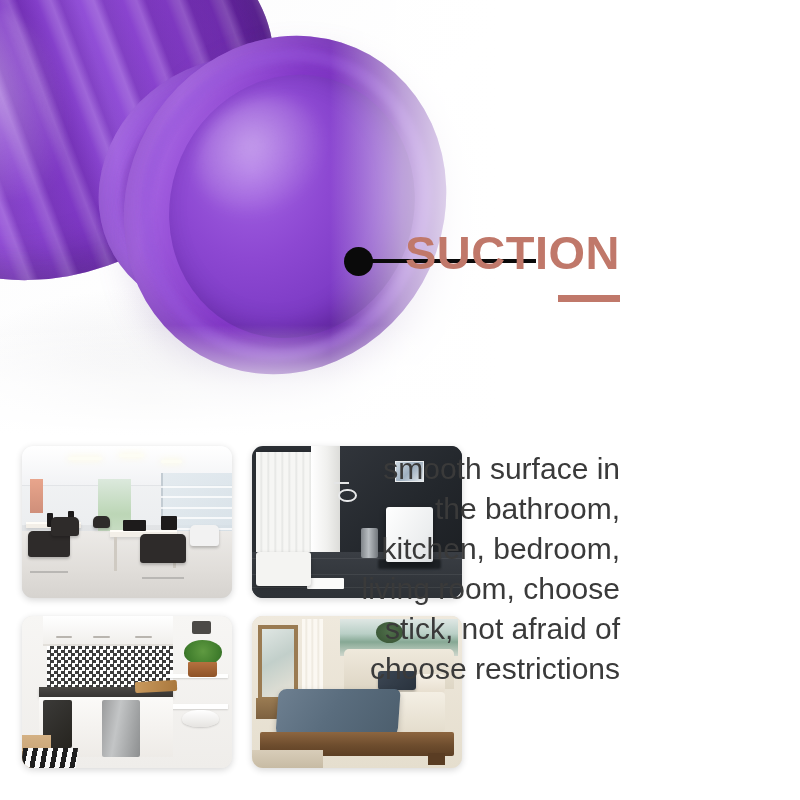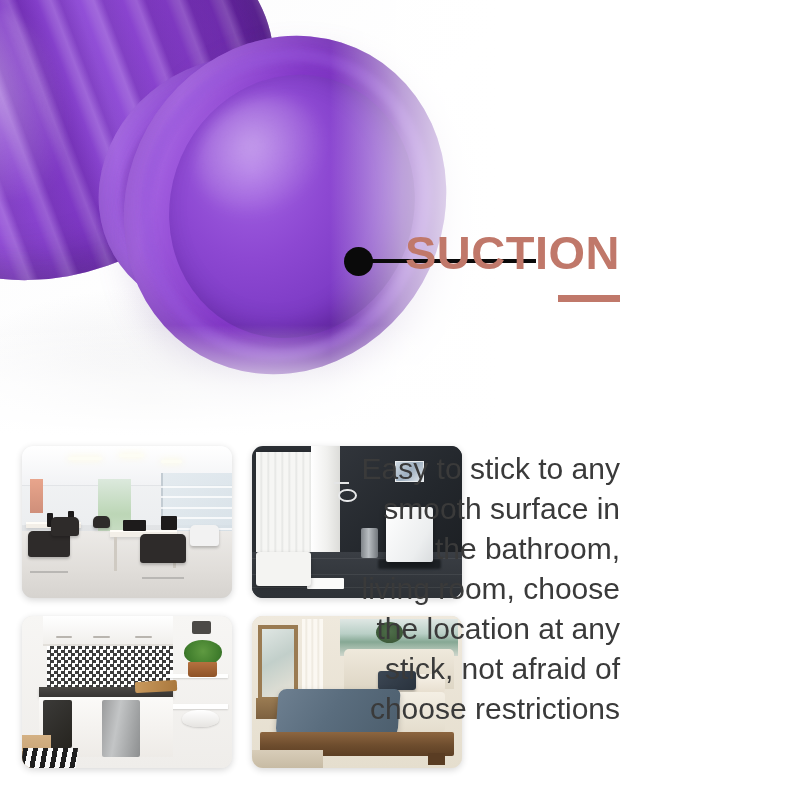--- a/index.html
+++ b/index.html
@@ -708,22 +708,21 @@
         <div class="bd-bedframe"></div>
         <div class="bd-frame-foot" style="left:8%;"></div>
         <div class="bd-frame-foot" style="right:8%;"></div>
         <div class="bd-rug"></div>
       </div>
     </div>
 
   </div>
 
   <div class="body-copy">
-    <span class="body-line">Easy to stick to any</span>
     <span class="body-line">smooth surface in</span>
     <span class="body-line">the bathroom,</span>
+    <span class="body-line">kitchen, bedroom,</span>
     <span class="body-line">living room, choose</span>
-    <span class="body-line">the location at any</span>
     <span class="body-line">stick, not afraid of</span>
     <span class="body-line">choose restrictions</span>
   </div>
 
 </div>
 
 </body></html>

